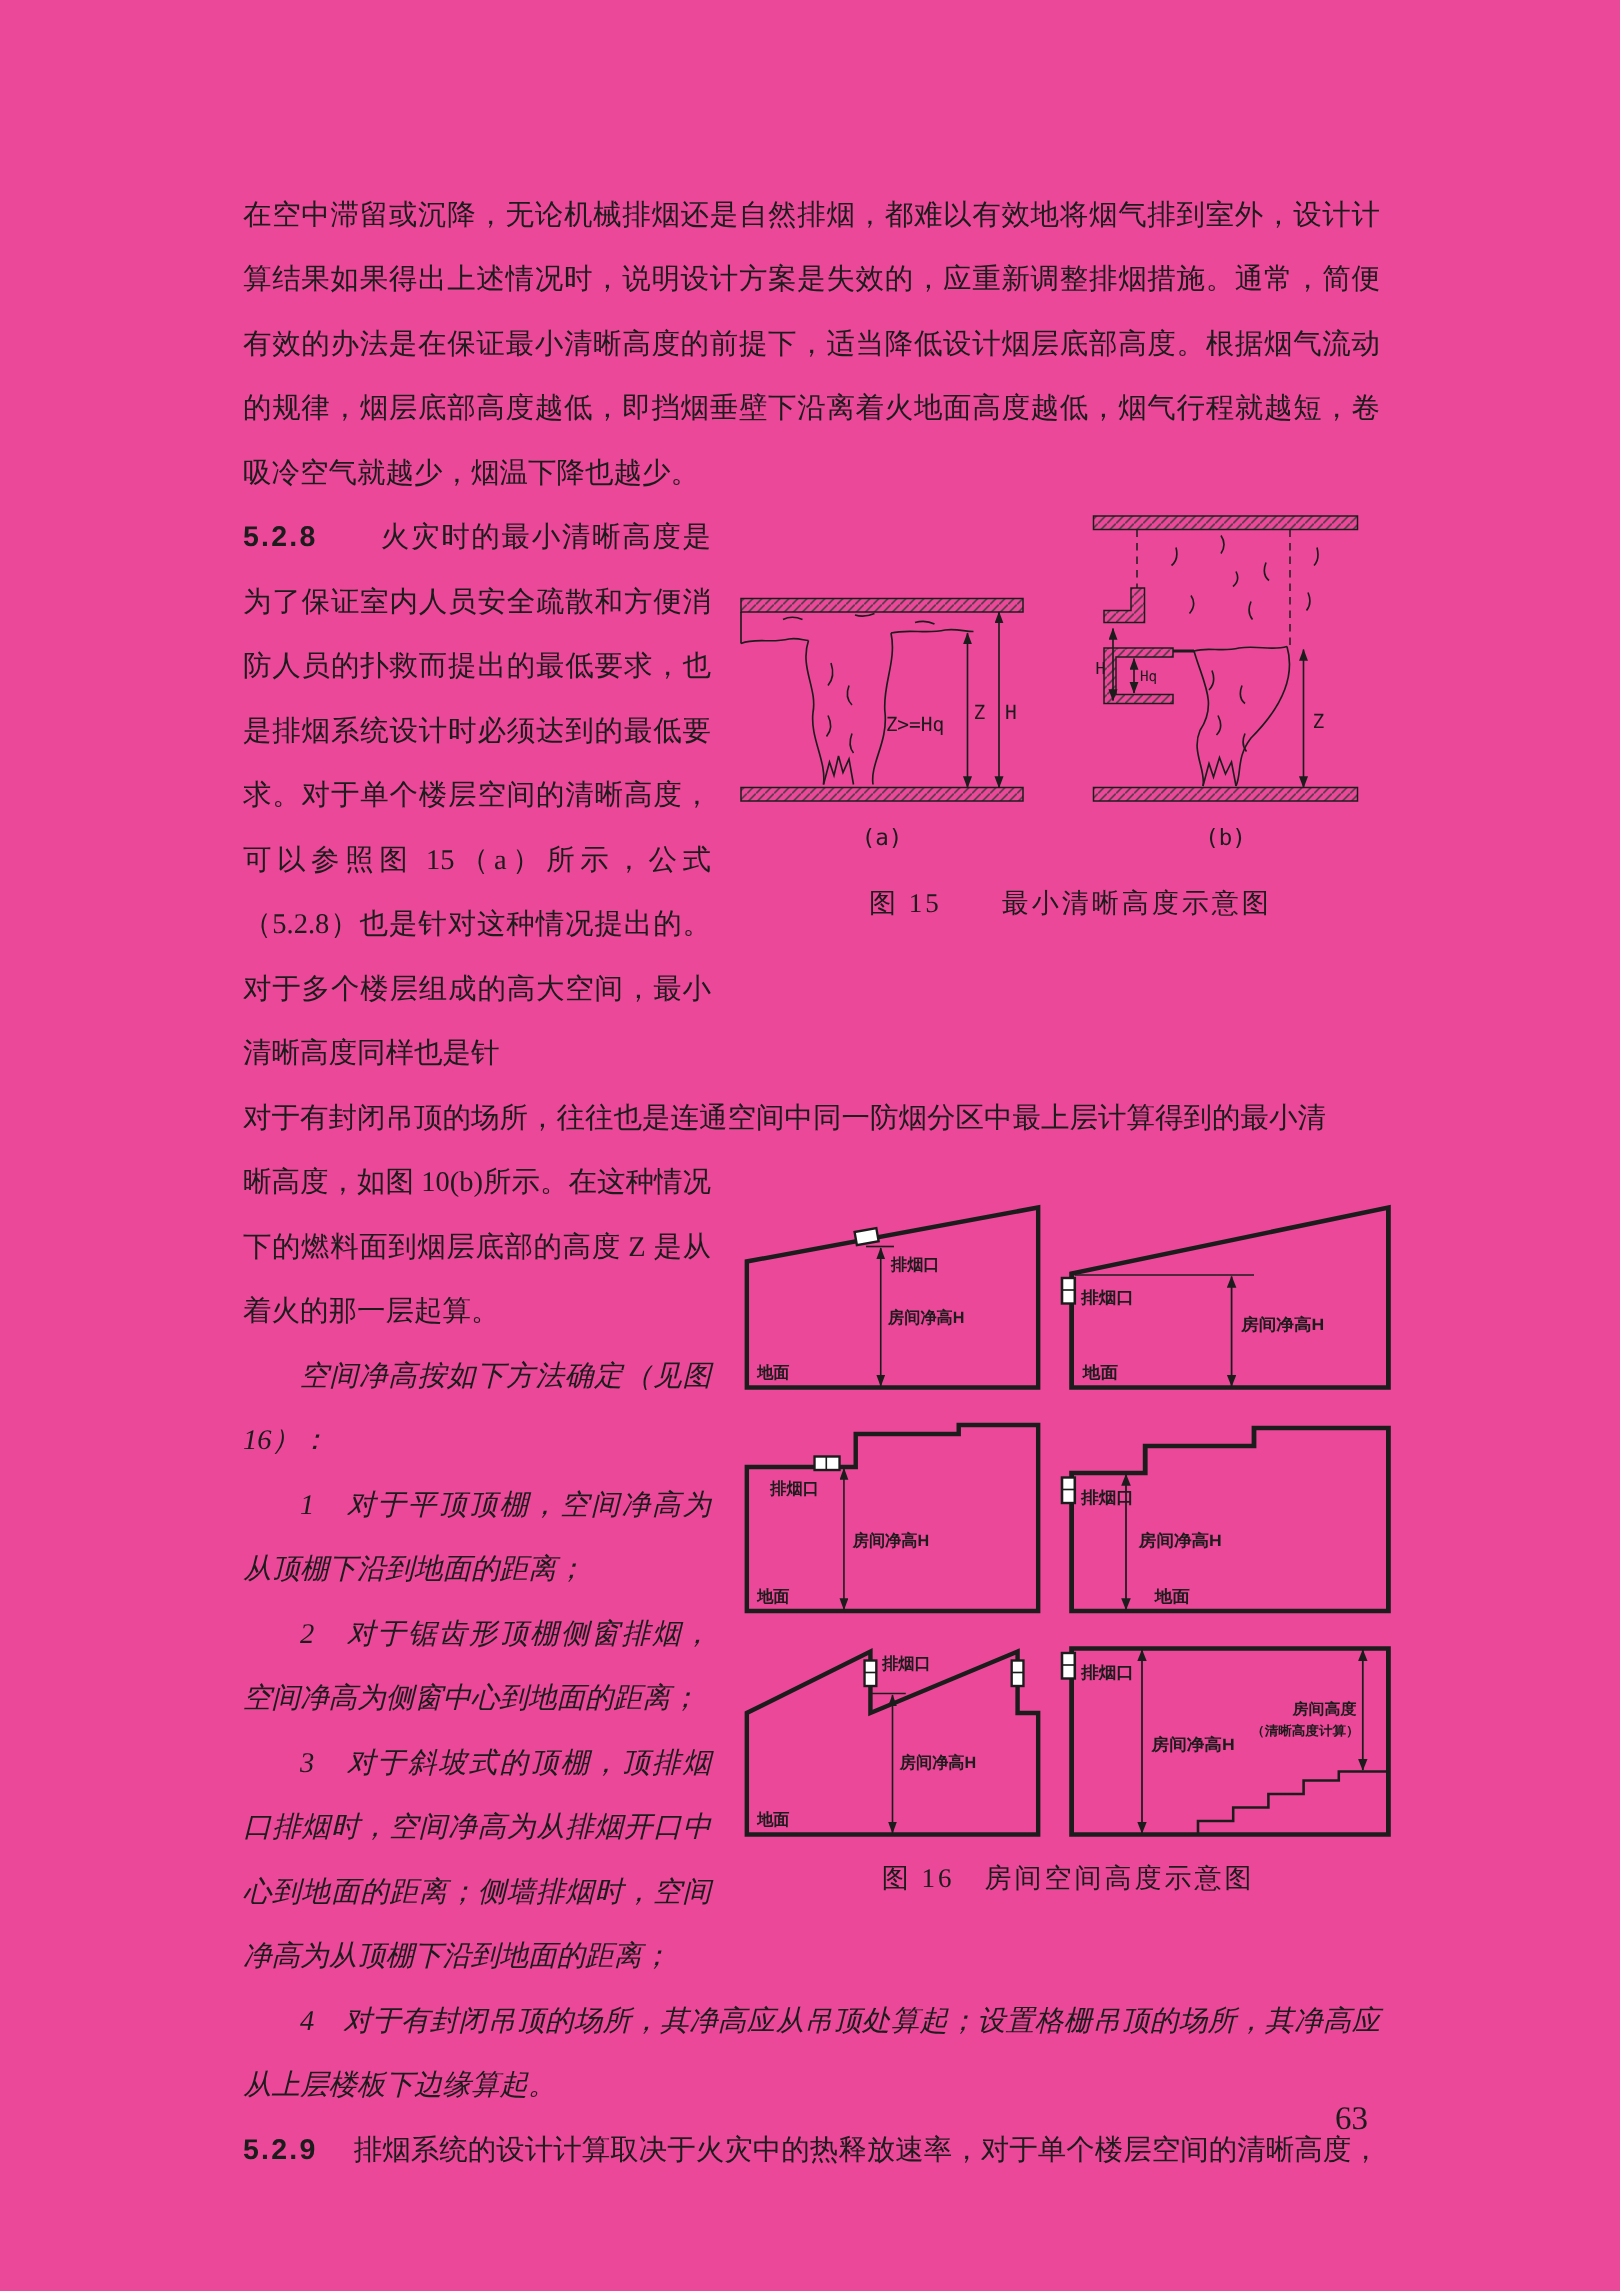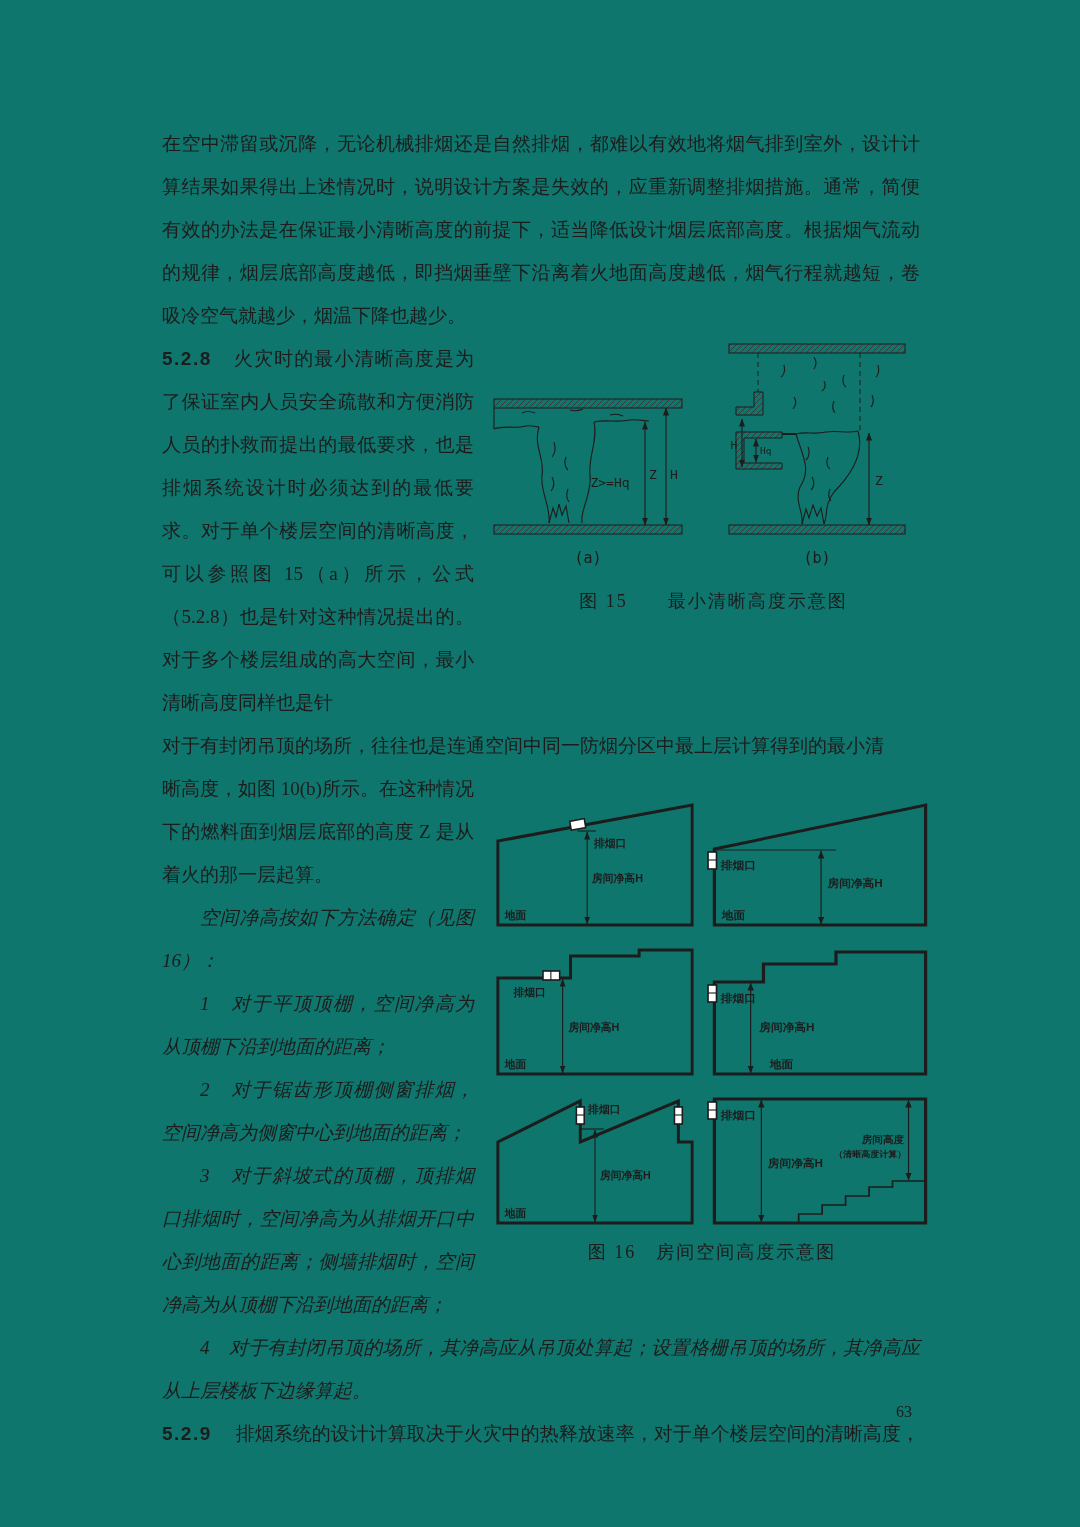--- a/index.html
+++ b/index.html
@@ -1,44 +1,44 @@
 <!DOCTYPE html>
 <html><head>
 <meta charset="utf-8">
 <style>
   html,body{margin:0;padding:0;background:#e8e8e8;}
   .page{
-    width:1080px;height:1527px;margin:0 auto;background:#0f766e;
+    width:1080px;height:1527px;margin:0 auto;background:#ec4899;
     box-sizing:border-box;padding:122px 160px 0 162px;position:relative;
     font-family:"Liberation Serif", serif;color:#1c1c1c;
     font-size:19px;line-height:43px;
   }
   p{margin:0;text-align:justify;}
   .indent{text-indent:2em;font-style:italic;}
   .secnum{
     font-family:"Liberation Sans", sans-serif;font-weight:bold;
-    letter-spacing:1.5px;margin-right:21px;
+    letter-spacing:1.5px;margin-right:41px;
   }
   .secnum-529{margin-right:24px;}
   .nowrap{white-space:nowrap;}
   .row{display:flex;align-items:flex-start;}
   .col-text-528{width:312px;flex:none;}
   .fig15{width:443px;flex:none;margin-left:auto;margin-right:-15px;}
   .col-text-2{width:312px;flex:none;}
   .fig16{width:440px;flex:none;margin-left:auto;margin-right:-12px;padding-top:22px;}
   figure{margin:0;}
   figcaption{
     text-align:center;font-size:18px;letter-spacing:2px;line-height:34px;
   }
   .fig16-grid{
     display:grid;grid-template-columns:206px 224px;column-gap:10px;row-gap:9px;text-align:right;
   }
   .fig16-grid svg{display:block;}
   .pagenum{
-    position:absolute;top:1398px;right:168px;font-size:16px;line-height:28px;
+    position:absolute;top:1398px;right:168px;font-size:22px;line-height:28px;
   }
   svg{overflow:visible;}
   .lw{stroke:#1c1c1c;fill:none;}
   .thick{stroke-width:3;}
   .thin{stroke-width:1.1;}
   .med{stroke-width:2;}
   .cjk-label{
     font-family:"Liberation Sans", sans-serif;font-weight:bold;font-size:11px;
     fill:#1c1c1c;
   }

